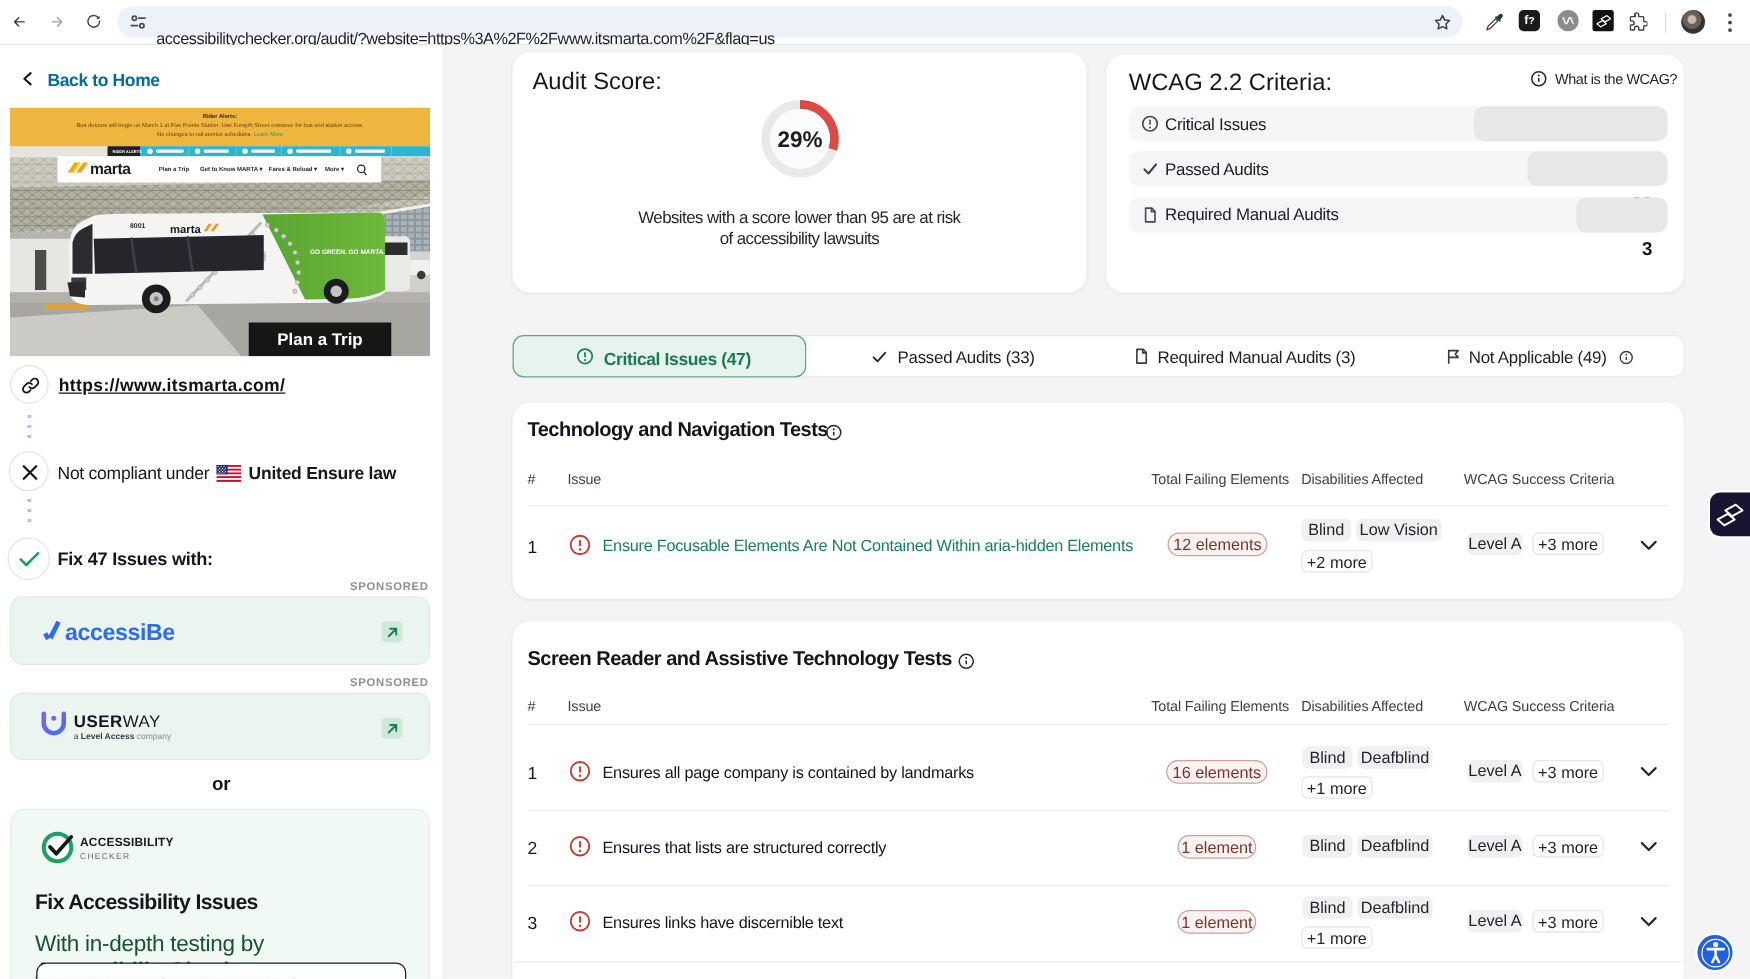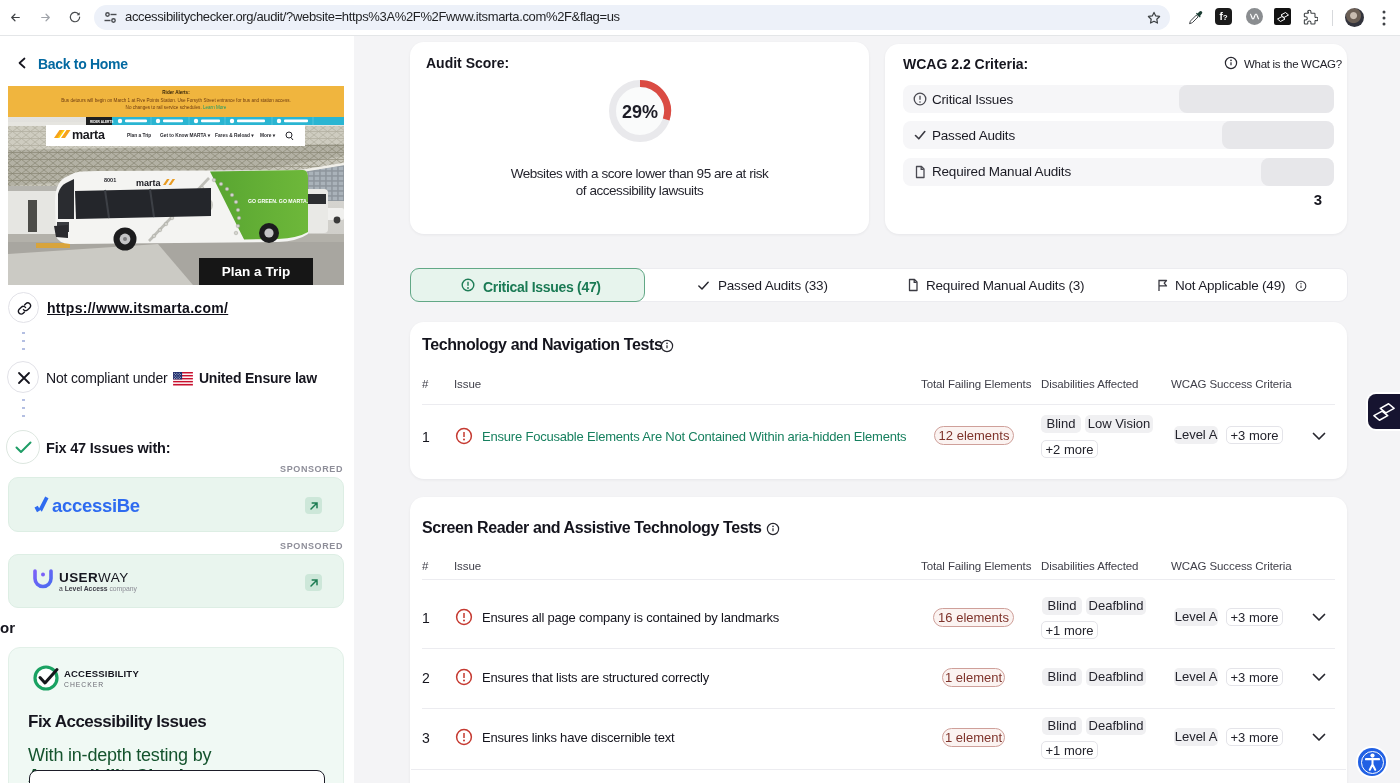--- a/index.html
+++ b/index.html
@@ -3,42 +3,42 @@
 <meta charset="utf-8">
 <style>
   * { margin:0; padding:0; box-sizing:border-box; }
   html,body { width:1400px; height:783px; overflow:hidden; background:#fff;
     font-family:"Liberation Sans", sans-serif; }
   .app { position:relative; width:1400px; height:783px; }
   .abs { position:absolute; }
   
   .chrome { position:absolute; left:0; top:0; width:1400px; height:36px; background:#fff; border-bottom:1px solid #e4e6e8; }
   .urlpill { position:absolute; left:94px; top:5px; width:1076px; height:25px; border-radius:13px; background:#edf1f9; }
-  .urltext { position:absolute; left:125px; top:9px; font-size:13px; color:#1f2023; letter-spacing:-0.35px; }
+  .urltext { position:absolute; left:125px; top:23px; font-size:13px; color:#1f2023; letter-spacing:-0.35px; }
   
   .sidebar { position:absolute; left:0; top:36px; width:354px; height:747px; background:#fff; box-shadow:1px 0 0 #ebebef; }
   .backrow { position:absolute; left:38px; top:20px; font-size:14px; font-weight:bold; color:#0369a1; letter-spacing:-0.3px; }
   .circ { position:absolute; border:1px solid #e2e2e8; border-radius:50%; background:#fff; }
   .linktext { position:absolute; left:47px; top:264px; font-size:14px; font-weight:bold; color:#101019; text-decoration:underline; letter-spacing:0.3px;}
   .vdots { position:absolute; left:22px; width:2.5px; background-image:repeating-linear-gradient(#b4bfe2 0 2.5px, transparent 2.5px 8px); }
   .ncrow { position:absolute; left:46px; top:334px; font-size:14px; letter-spacing:-0.2px; color:#16161f; }
   .fixrow { position:absolute; left:46px; top:404px; font-size:14.5px; letter-spacing:-0.2px; font-weight:bold; color:#16161f; }
   .sponsored { position:absolute; font-size:9px; color:#8e8e99; letter-spacing:0.6px; font-weight:bold; }
   .mintbox { position:absolute; left:8px; width:336px; background:#e9f5ee; border:1px solid #ddeee4; border-radius:10px; }
   .arrbtn { position:absolute; width:17px; height:17px; border-radius:4px; background:#cde7d9; }
   .arrbtn svg { position:absolute; left:3.5px; top:3.5px; }
-  .orlbl { position:absolute; left:0; top:583px; width:354px; font-weight:bold; font-size:15px; color:#16161f; }
+  .orlbl { position:absolute; left:0; top:583px; width:354px; text-align:center; font-weight:bold; font-size:15px; color:#16161f; }
   .bigbox { position:absolute; left:8px; top:611px; width:336px; height:200px; background:#f0f9f4; border:1px solid #e2f0e8; border-radius:12px; }
   .bigbox h3 { font-size:17px; color:#16161f; position:absolute; left:19px; top:64px; letter-spacing:-0.5px; }
   .bigbox .sub { position:absolute; left:19px; top:97px; font-size:18px; letter-spacing:-0.2px; color:#14532d; }
   .bigbox .btn { position:absolute; left:20px; top:122px; width:296px; height:40px; background:#fff; border:1.5px solid #1d1d28; border-radius:8px; }
   
   .main { position:absolute; left:354px; top:36px; width:1046px; height:747px; background:#f4f4f6; }
   .card { position:absolute; background:#fff; border-radius:14px; box-shadow:0 1px 3px rgba(25,25,40,0.06); }
-  .ctitle { position:absolute; font-size:14px; font-weight:bold; color:#16161f; }
+  .ctitle { position:absolute; font-size:19px; font-weight:normal; color:#16161f; }
   .wrow { position:absolute; left:903px; width:431px; height:28px; border-radius:8px; background:#f6f6f8; }
   .wrow .lbl { position:absolute; left:29px; top:6.5px; font-size:13.5px; letter-spacing:-0.2px; color:#1b1b24; }
   .wrow .bar { position:absolute; right:0; top:0; height:28px; border-radius:8px; background:#e7e7ea; }
   .wrow .num { position:absolute; right:12px; top:5.5px; font-size:15px; font-weight:bold; color:#16161f;margin-top:28px; }
   .wicon { position:absolute; left:10px; top:7px; width:14px; height:14px; }
   
   .tabsbar { position:absolute; left:410px; top:268px; width:938px; height:34px; background:#fff; border:1px solid #ececf0; border-radius:9px; }
   .tabtxt { position:absolute; font-size:13.5px; letter-spacing:-0.2px; color:#1d1d26; }
   .activetab { position:absolute; left:410px; top:268px; width:235px; height:34px; background:#e7f4ed; border:1.5px solid #62a886; border-radius:9px; }
   

